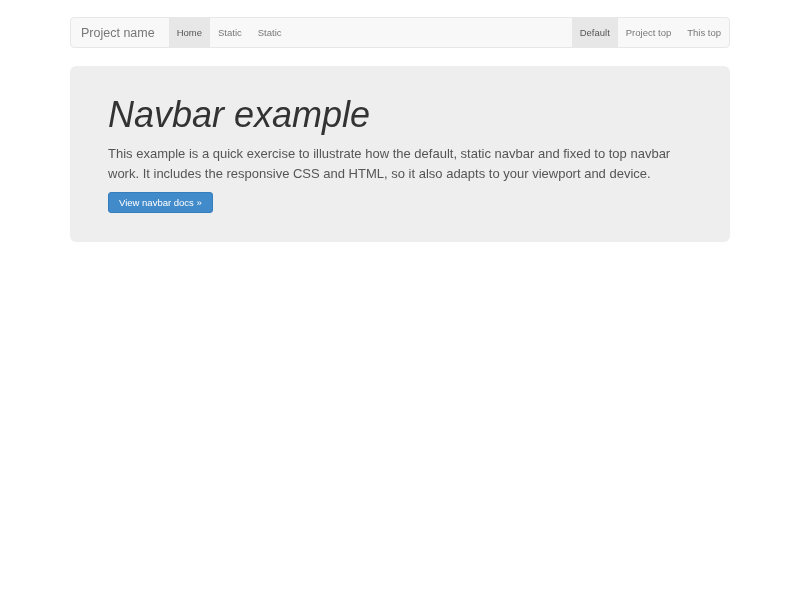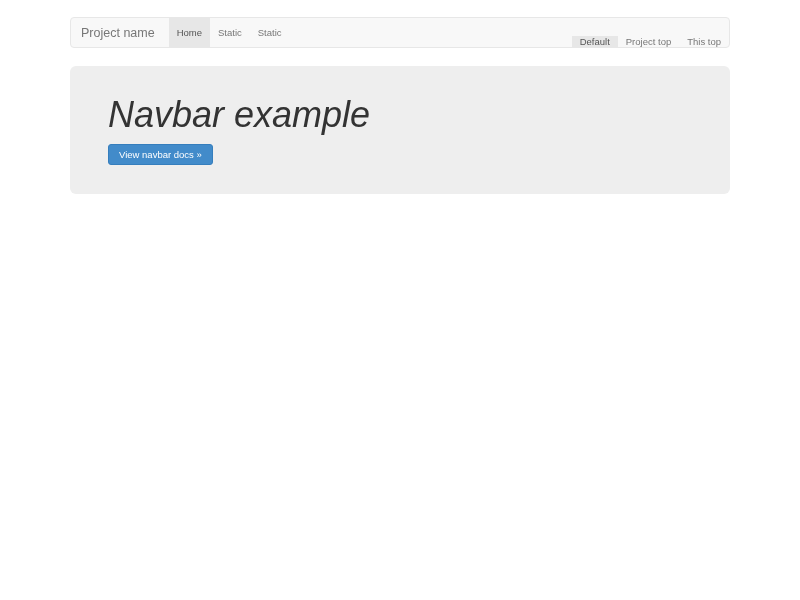--- a/index.html
+++ b/index.html
@@ -34,21 +34,21 @@
   .nav { display: flex; align-items: stretch; margin: 0; padding: 0; list-style: none; }
   .nav-item {
     display: flex; align-items: center;
     padding: 0 8px;
     font-size: 9.5px;
     color: #777777;
     cursor: pointer;
     white-space: nowrap;
   }
   .nav-item.active { background: #e7e7e7; color: #555555; }
-  .nav-right { margin-left: auto; align-items: flex-end; }
+  .nav-right { margin-left: auto; }
   .caret {
     display: inline-block;
     width: 0; height: 0;
     margin-left: 4px;
     border-top: 3.5px solid #777777;
     border-left: 3.5px solid transparent;
     border-right: 3.5px solid transparent;
   }
 
   
@@ -103,16 +103,17 @@
 
     <ul class="nav nav-right">
       <li class="nav-item active">Default</li>
       <li class="nav-item">Project top</li>
       <li class="nav-item">This top</li>
     </ul>
   </nav>
 
   <section class="jumbotron">
     <h1>Navbar example</h1>
+    <p>This example is a quick exercise to illustrate how the default, static navbar and fixed to top navbar work. It includes the responsive CSS and HTML, so it also adapts to your viewport and device.</p>
     <a class="btn-primary">View navbar docs »</a>
   </section>
 
 </div>
 
 </body></html>

